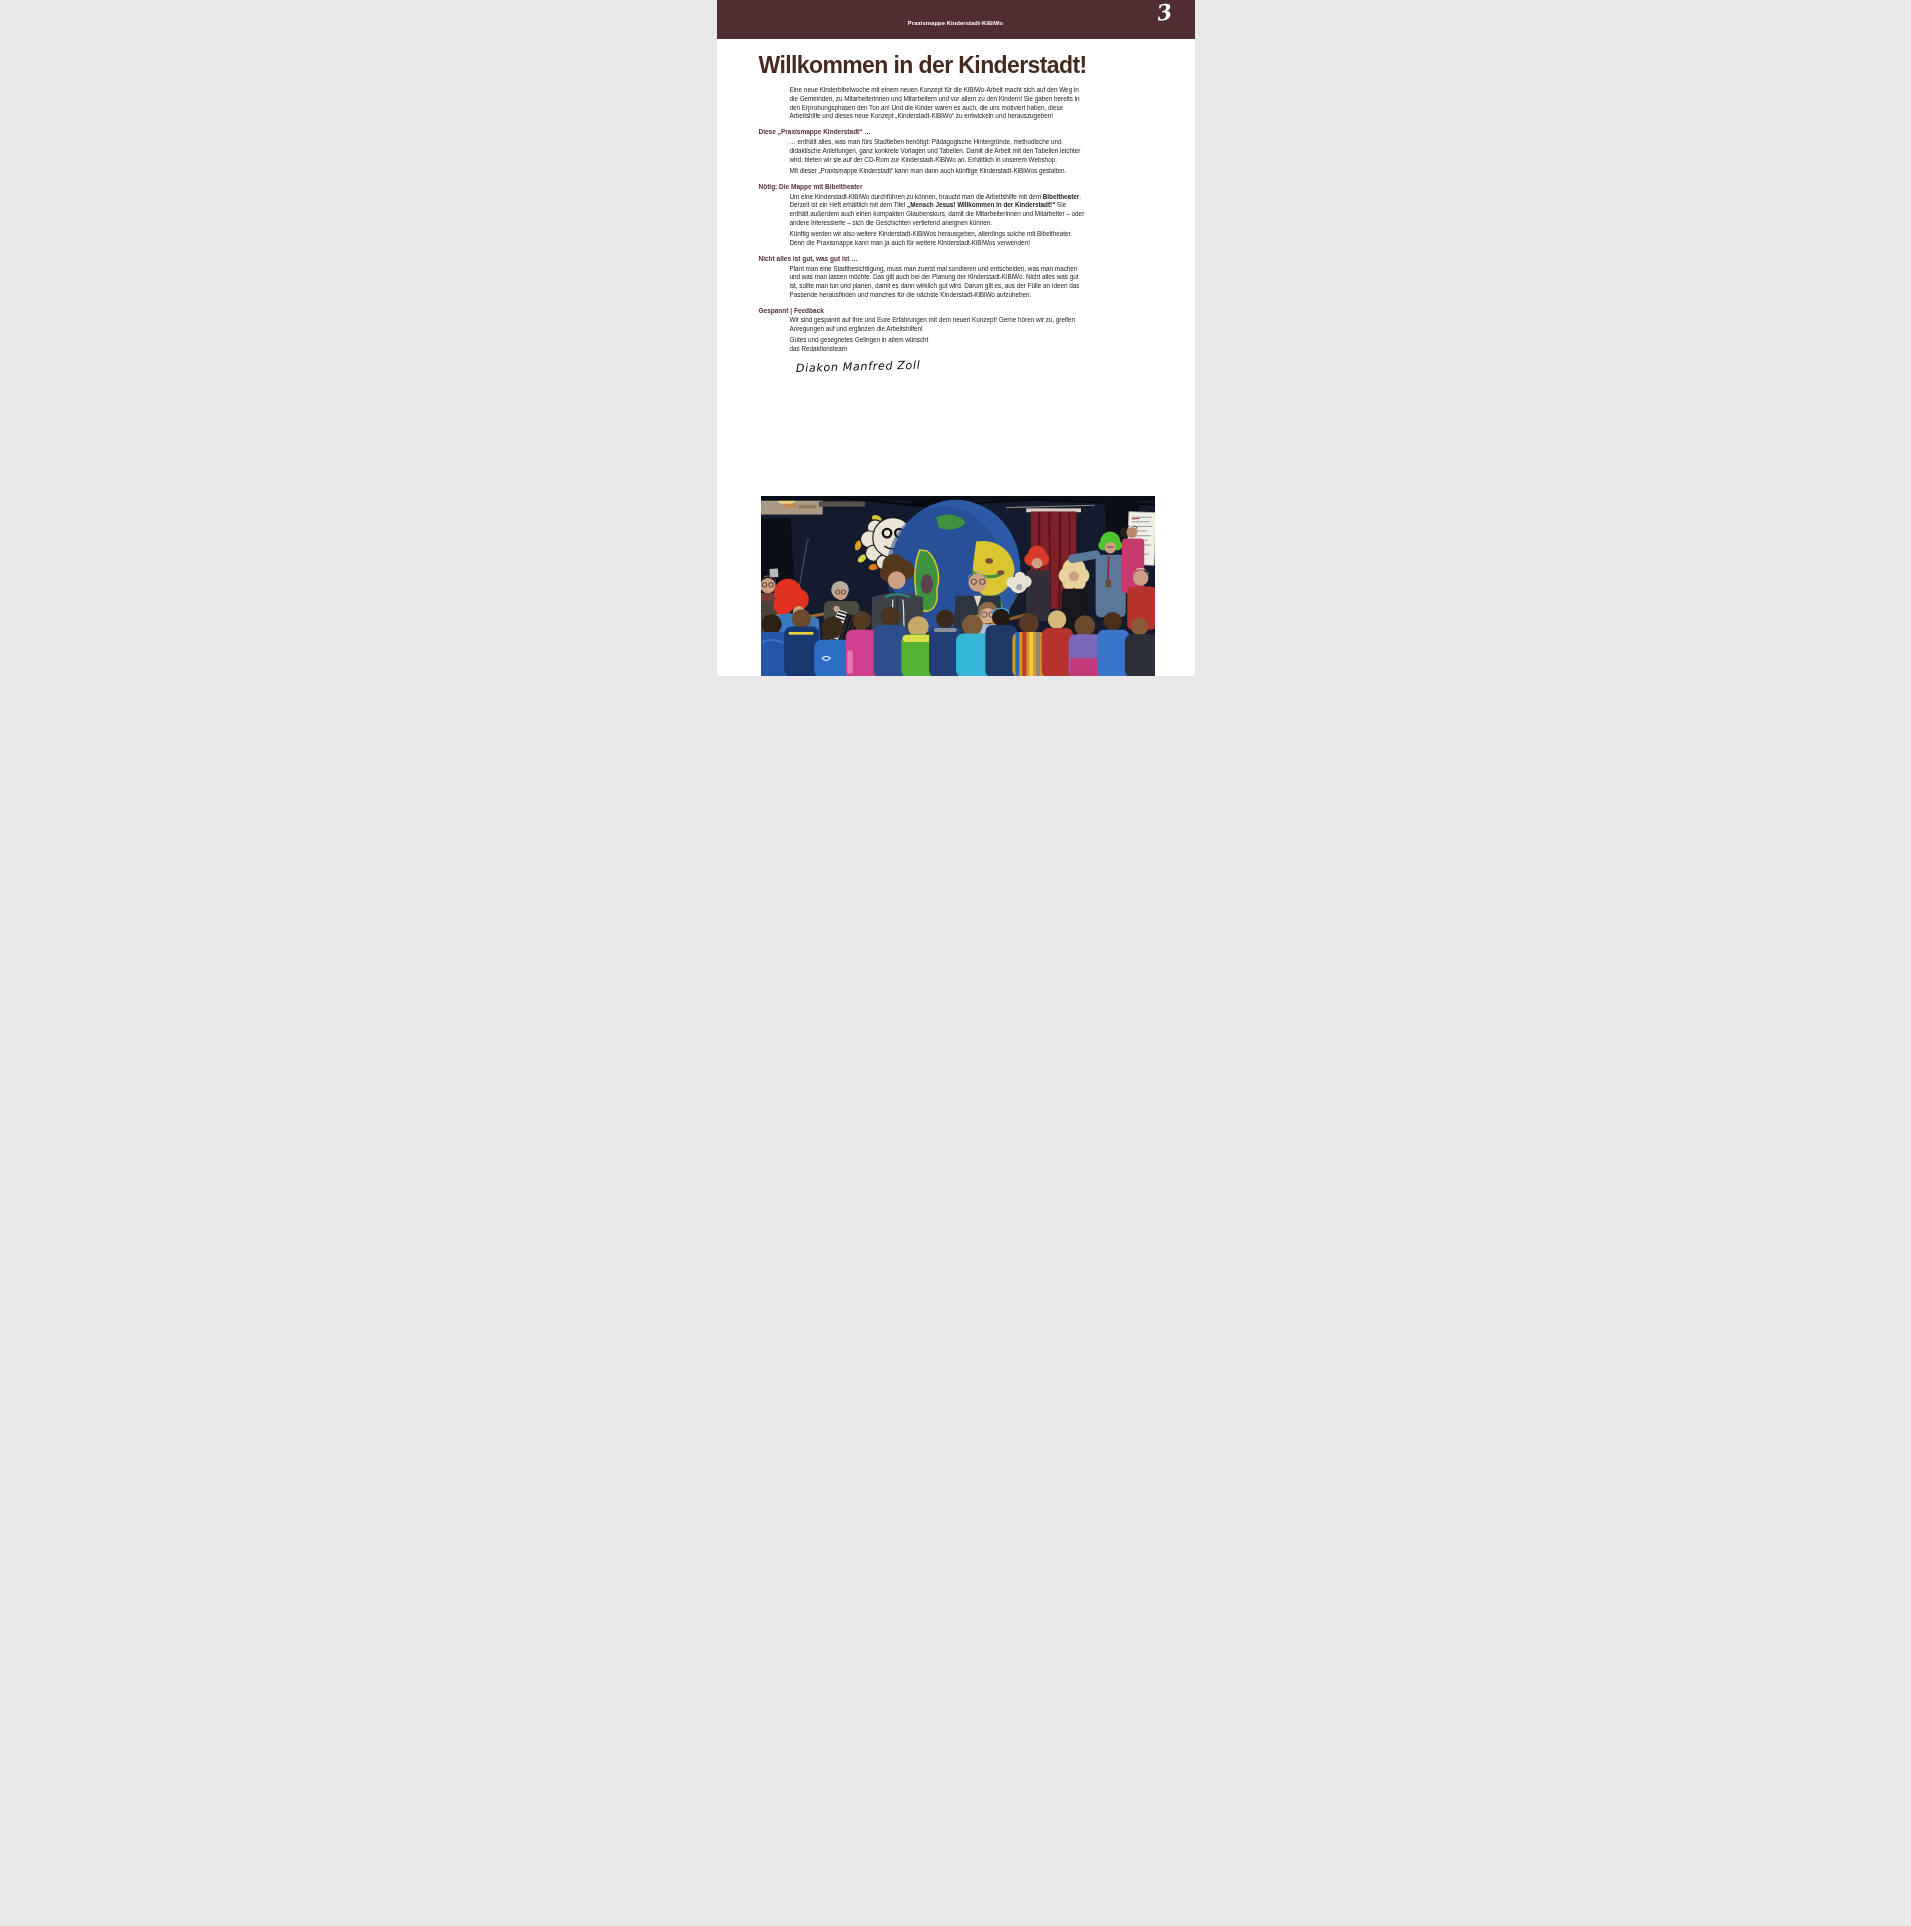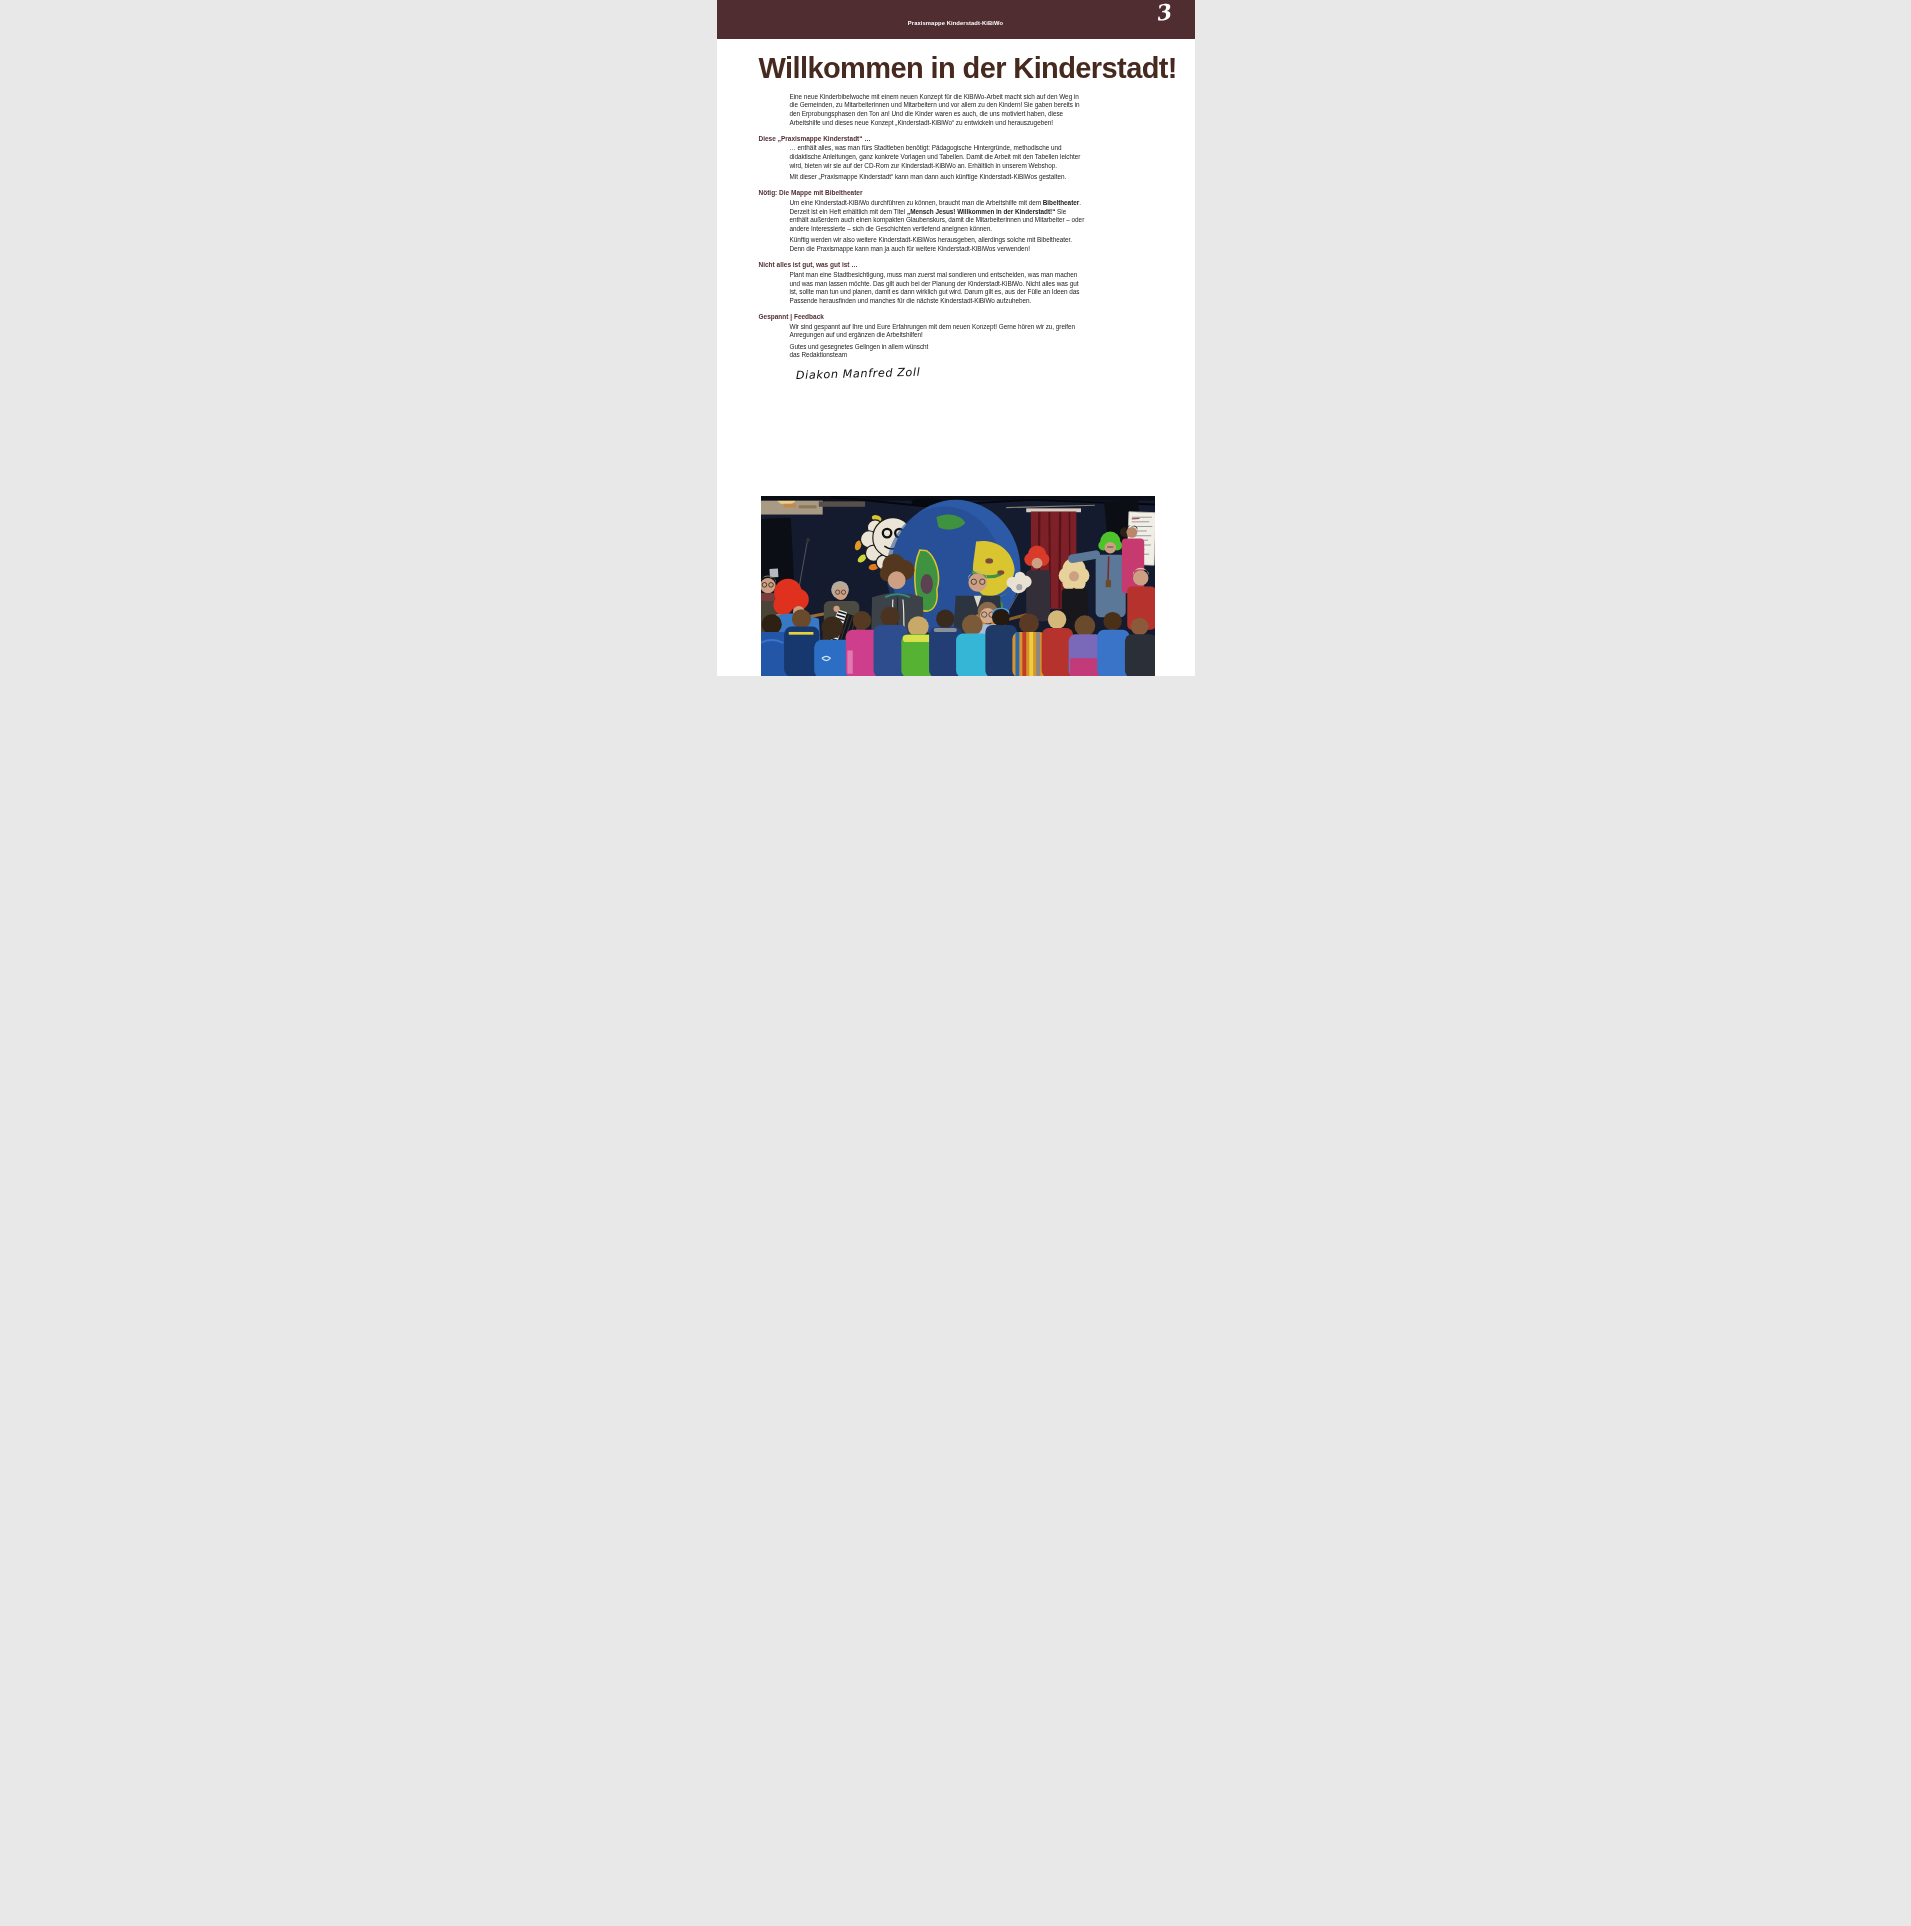--- a/index.html
+++ b/index.html
@@ -14,21 +14,21 @@
         font-family:"Liberation Sans", sans-serif;overflow:hidden;}
   
   .topbar{position:absolute;top:0;left:0;width:478px;height:39px;background:var(--maroon);}
   .topbar-title{position:absolute;left:0;right:0;top:20px;text-align:center;color:#fff;
         font-size:5.8px;font-weight:bold;letter-spacing:0.1px;}
   .page-number{position:absolute;right:22.3px;top:1.5px;color:#fff;font-size:21.6px;line-height:1;
         font-family:"DejaVu Serif", serif;font-style:italic;font-weight:bold;
         transform:rotate(-7deg);}
   
   .content{position:absolute;top:39px;left:0;width:478px;color:var(--body-ink);}
-  .title{margin:14px 0 9.2px 42px;font-size:29px;line-height:1.05;font-weight:bold;
+  .title{margin:14px 0 9.2px 42px;font-size:23px;line-height:1.05;font-weight:bold;
         color:var(--title-brown);letter-spacing:-0.6px;}
   .para{margin:0 108px 2.7px 73px;font-size:6.4px;line-height:8.7px;color:var(--body-ink);
         letter-spacing:-0.04px;}
   .para .b{font-weight:bold;}
   .sec-heading{margin:7.3px 0 2.7px 42px;font-size:6.5px;font-weight:bold;color:var(--heading-maroon);
         letter-spacing:0;}
   .wish .para{margin-bottom:0;}
   .signature{margin:8.5px 0 0 79px;font-size:11.2px;color:#0e0e0e;
         font-family:"DejaVu Sans", sans-serif;font-style:italic;letter-spacing:0.6px;
         transform:rotate(-1.5deg);transform-origin:left center;}

